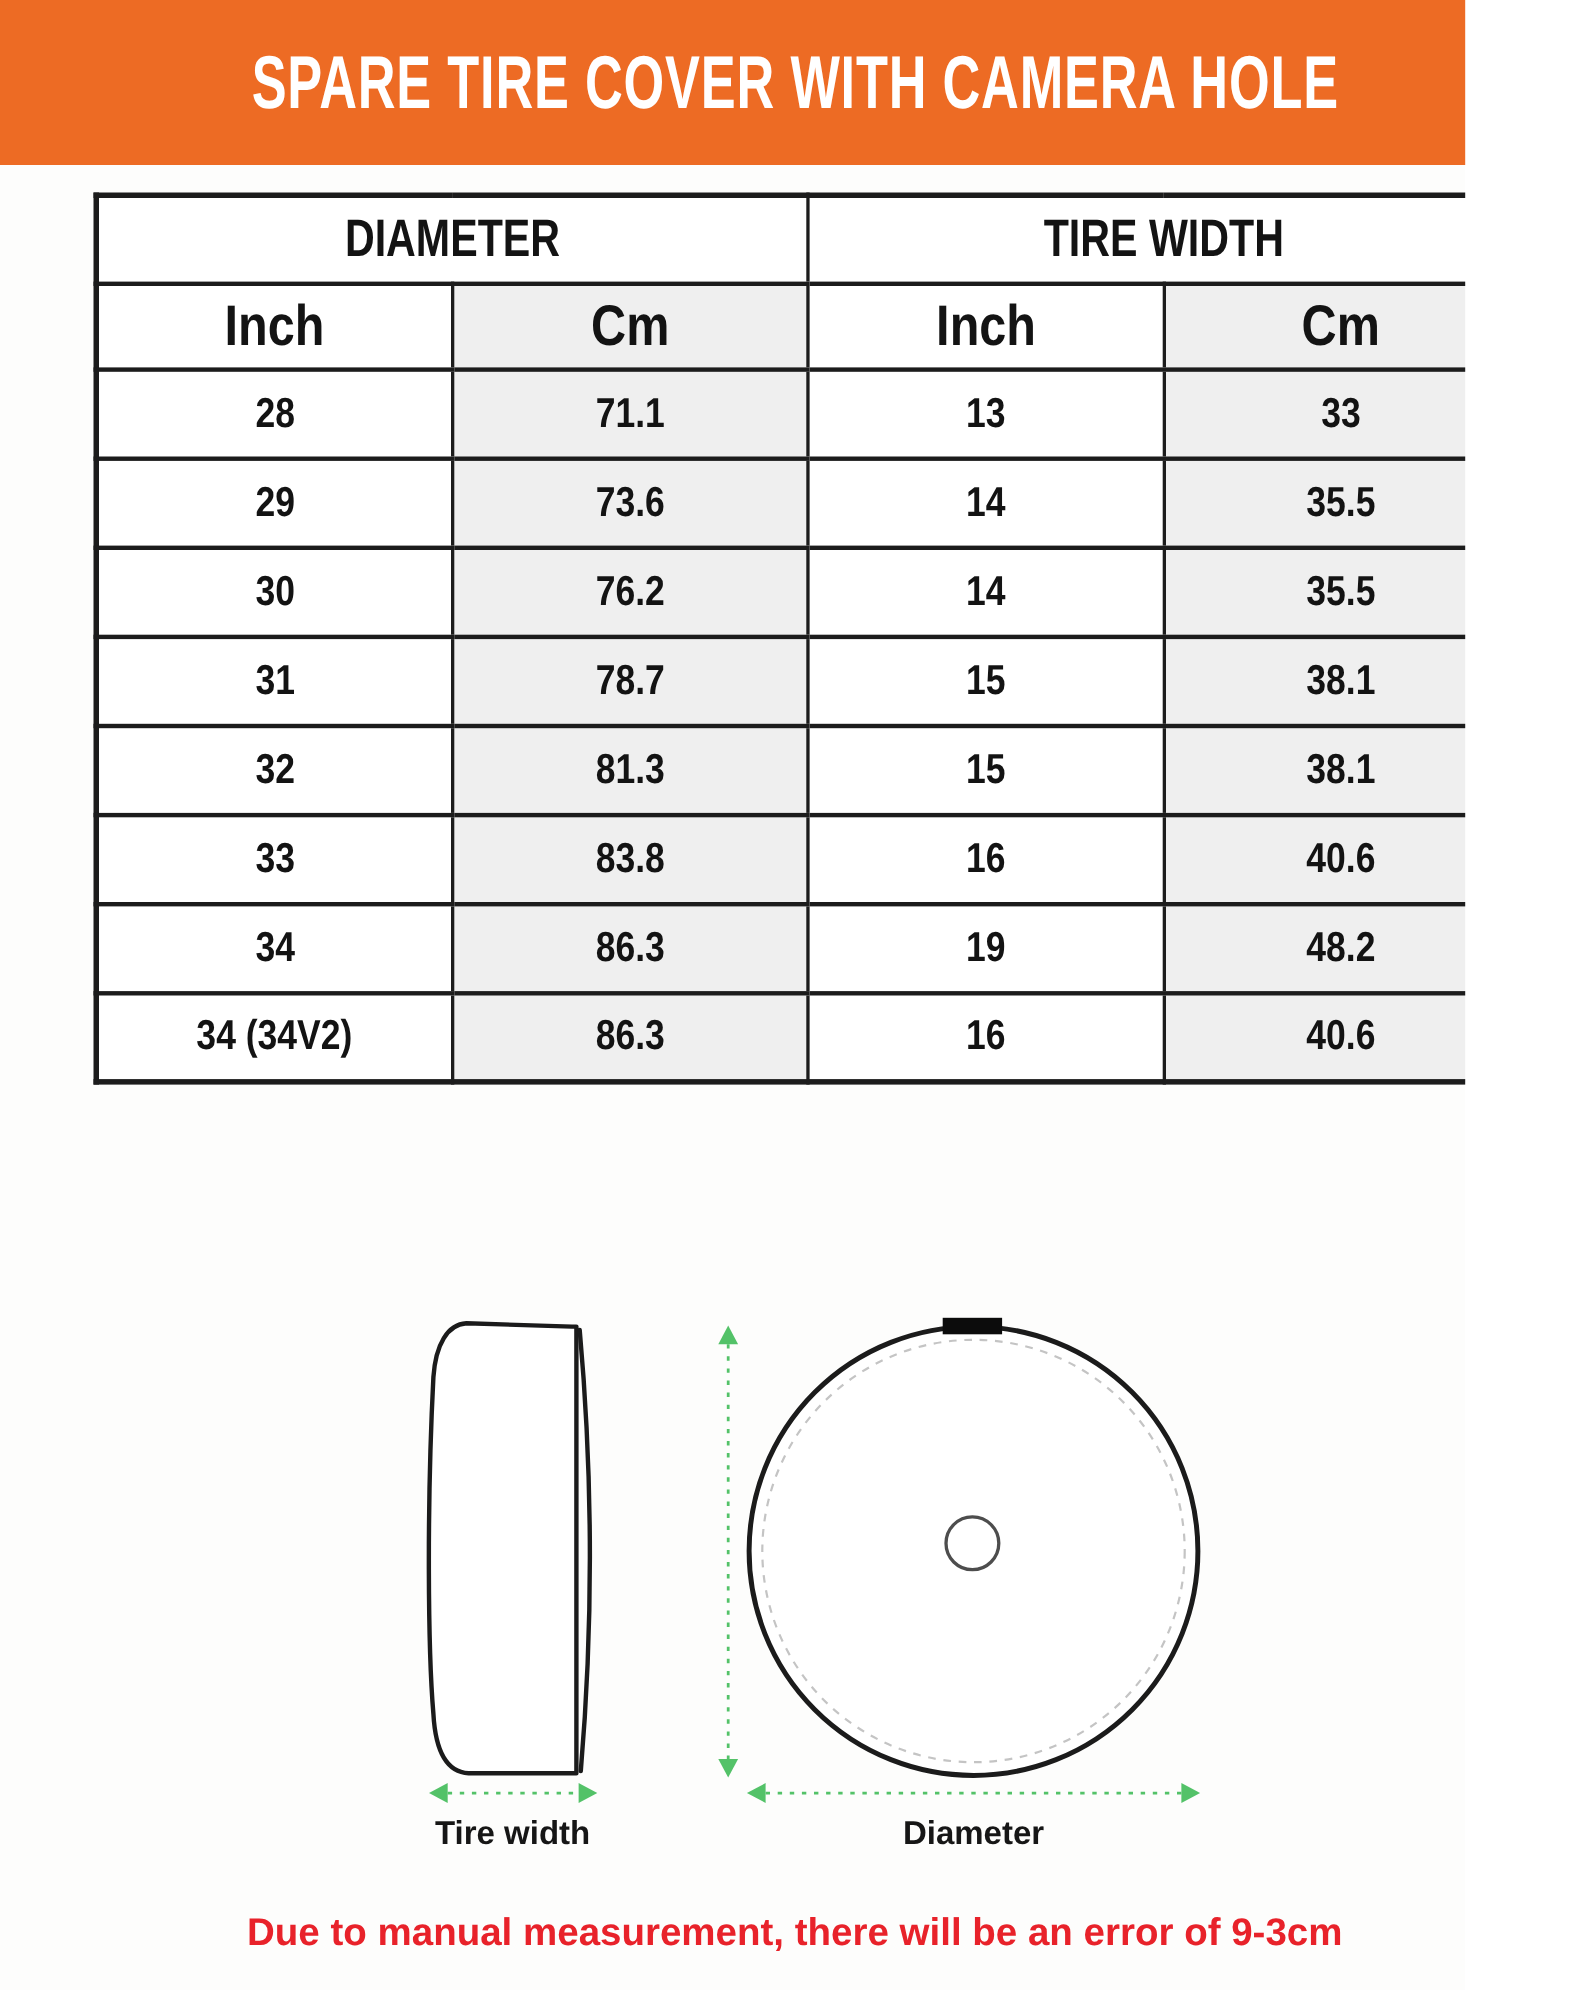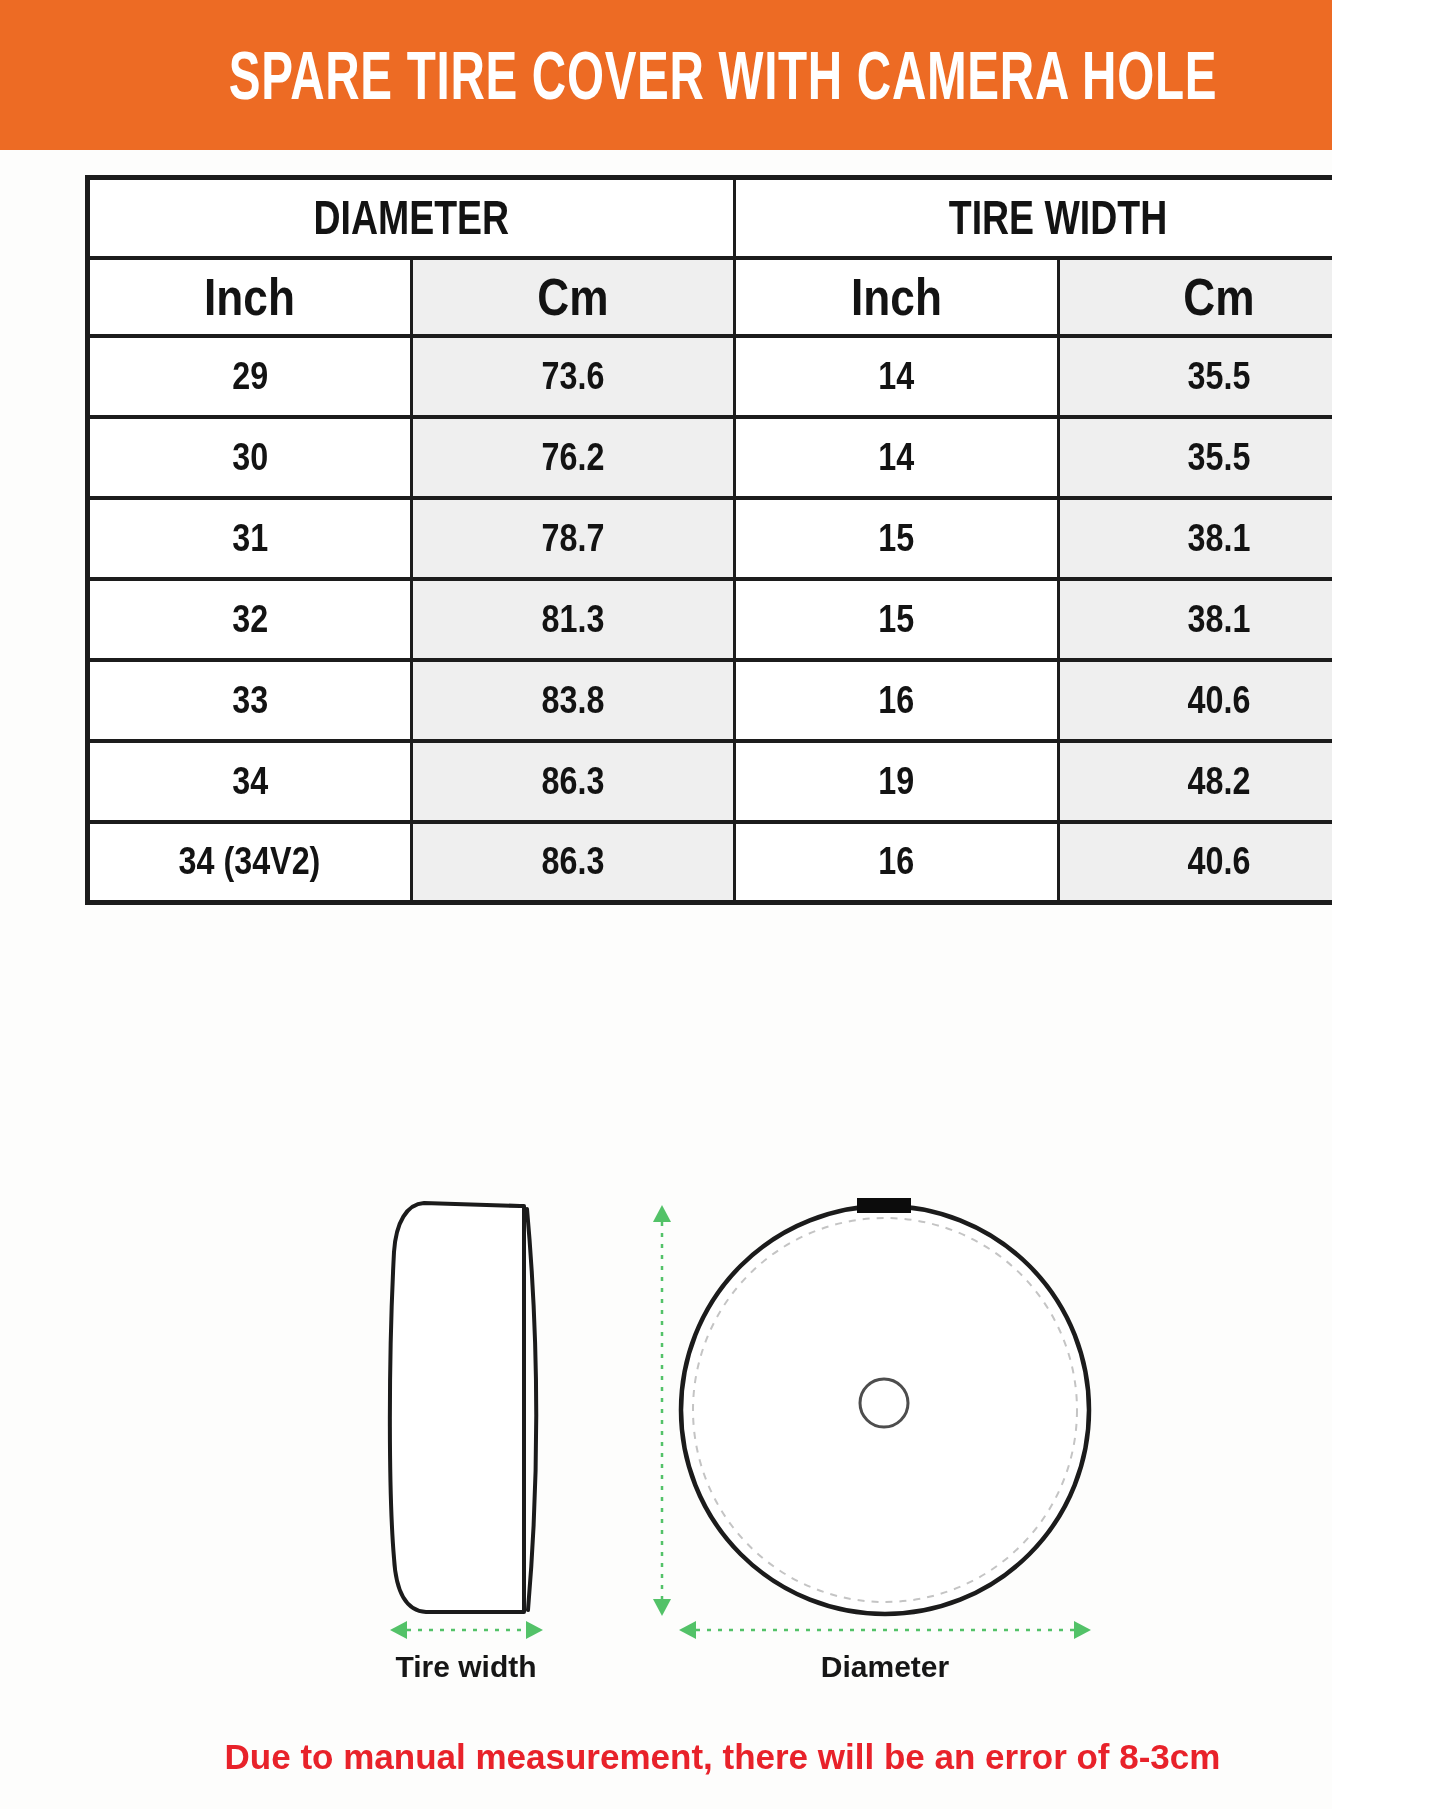--- a/index.html
+++ b/index.html
@@ -89,20 +89,26 @@
       <th colspan="2"><span class="squeeze-78">DIAMETER</span></th>
       <th colspan="2"><span class="squeeze-78">TIRE WIDTH</span></th>
     </tr>
     <tr class="sub-row">
       <th><span class="squeeze-85">Inch</span></th>
       <th class="alt"><span class="squeeze-85">Cm</span></th>
       <th><span class="squeeze-85">Inch</span></th>
       <th class="alt"><span class="squeeze-85">Cm</span></th>
     </tr>
     <tr>
+      <td><span class="squeeze-85">28</span></td>
+      <td class="alt"><span class="squeeze-85">71.1</span></td>
+      <td><span class="squeeze-85">13</span></td>
+      <td class="alt"><span class="squeeze-85">33</span></td>
+    </tr>
+    <tr>
       <td><span class="squeeze-85">29</span></td>
       <td class="alt"><span class="squeeze-85">73.6</span></td>
       <td><span class="squeeze-85">14</span></td>
       <td class="alt"><span class="squeeze-85">35.5</span></td>
     </tr>
     <tr>
       <td><span class="squeeze-85">30</span></td>
       <td class="alt"><span class="squeeze-85">76.2</span></td>
       <td><span class="squeeze-85">14</span></td>
       <td class="alt"><span class="squeeze-85">35.5</span></td>
@@ -176,15 +182,15 @@
     <g stroke="#53C268" fill="#53C268">
       <line x1="696" y1="1630" x2="1074" y2="1630" stroke-width="2.5" stroke-dasharray="4 7"></line>
       <polygon points="679,1630 696,1621 696,1639" stroke="none"></polygon>
       <polygon points="1091,1630 1074,1621 1074,1639" stroke="none"></polygon>
     </g>
   </svg>
 
   <div class="dim-label tire-width">Tire width</div>
   <div class="dim-label diameter">Diameter</div>
 
-  <div class="footnote">Due to manual measurement, there will be an error of 8-3cm</div>
+  <div class="footnote">Due to manual measurement, there will be an error of 9-3cm</div>
 
 </div>
 
 </body></html>

